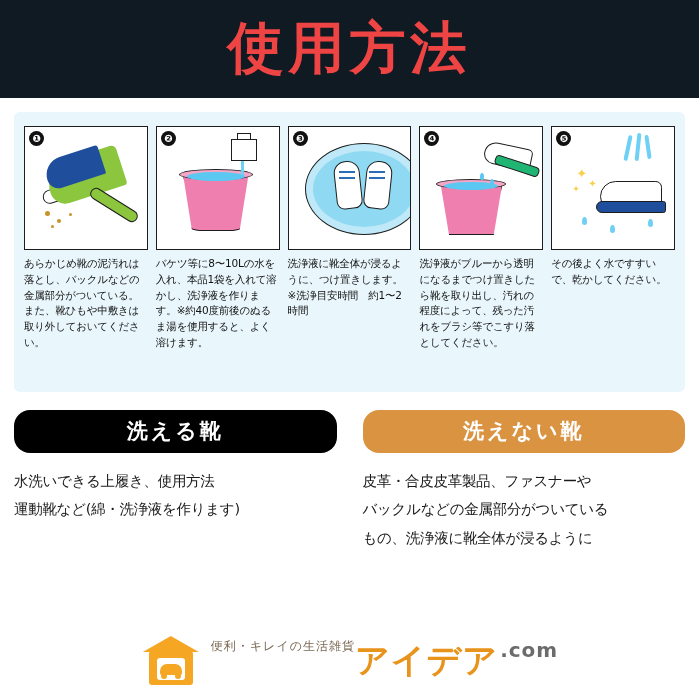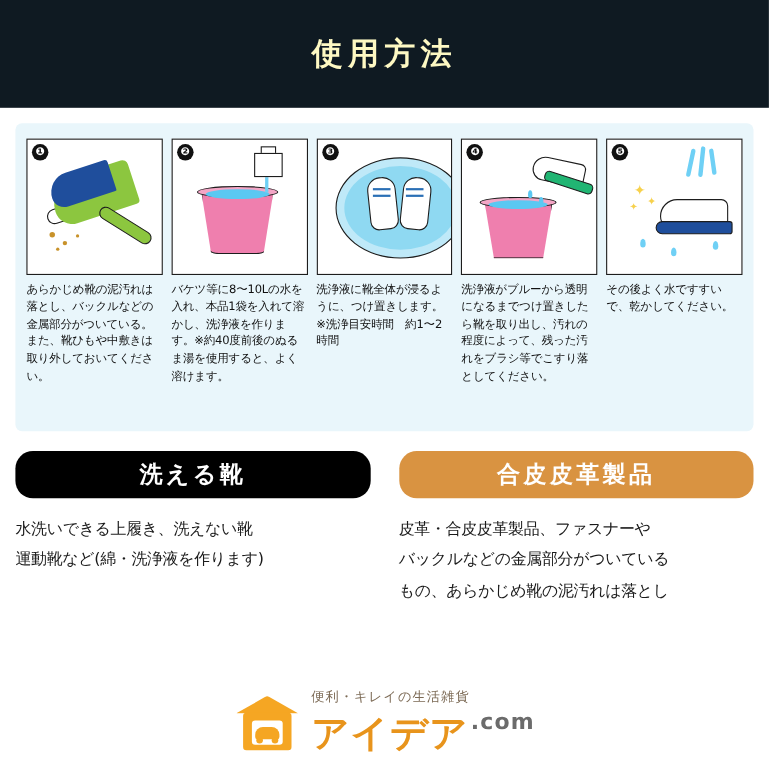--- a/index.html
+++ b/index.html
@@ -11,22 +11,22 @@
   }
   .page { position: relative; width: 699px; height: 700px; background:#fff; }
 
   
   .header {
     height: 98px;
     background: #0f1a22;
     display: flex; align-items: center; justify-content: center;
   }
   .header-title {
-    color: #fef9c3;
-    font-size: 28px;
+    color: #ef4444;
+    font-size: 56px;
     font-weight: bold;
     letter-spacing: 5px;
   }
 
   
   .steps-panel {
     margin: 14px 14px 0 14px;
     background: #e9f6fb;
     border-radius: 6px;
     padding: 14px 10px 16px 10px;
@@ -228,21 +228,21 @@
     position:absolute; left:16px; top:26px; width:28px; height:22px;
     background:#ffffff; border-radius:3px;
   }
   .logo-car {
     position:absolute; left:19px; top:32px; width:22px; height:11px;
     background:#f5a623; border-radius:7px 7px 2px 2px;
   }
   .logo-wheel {
     position:absolute; top:41px; width:6px; height:6px; border-radius:50%; background:#f5a623;
   }
-  .logo-text { display: flex; flex-direction: column; }
+  .logo-text { display: flex; flex-direction: row; }
   .logo-tag {
     font-size: 12px; color: #7c6a55; letter-spacing: 1px; margin-bottom: 2px;
   }
   .logo-name {
     font-size: 34px; font-weight: bold; color: #e8941c; letter-spacing: 1px;
     display: flex; align-items: flex-start;
   }
   .logo-com { font-size: 20px; color: #6b6b6b; margin-left: 2px; }
 </style>
 </head>
@@ -340,30 +340,30 @@
       </div>
       <div class="step-text">その後よく水ですすいで、乾かしてください。</div>
     </div>
 
   </div>
 
   <div class="compare">
     <div class="col">
       <div class="col-head ok">洗える靴</div>
       <div class="col-body">
-        <div>水洗いできる上履き、洗えない靴</div>
+        <div>水洗いできる上履き、使用方法</div>
         <div>運動靴など(綿・洗浄液を作ります)</div>
       </div>
     </div>
     <div class="col">
-      <div class="col-head ng">合皮皮革製品</div>
+      <div class="col-head ng">洗えない靴</div>
       <div class="col-body">
         <div>皮革・合皮皮革製品、ファスナーや</div>
         <div>バックルなどの金属部分がついている</div>
-        <div>もの、あらかじめ靴の泥汚れは落とし</div>
+        <div>もの、洗浄液に靴全体が浸るように</div>
       </div>
     </div>
   </div>
 
   <div class="footer">
     <div class="logo-wrap">
       <div class="logo-mark">
         <div class="logo-roof"></div>
         <div class="logo-body"></div>
         <div class="logo-window"></div>

